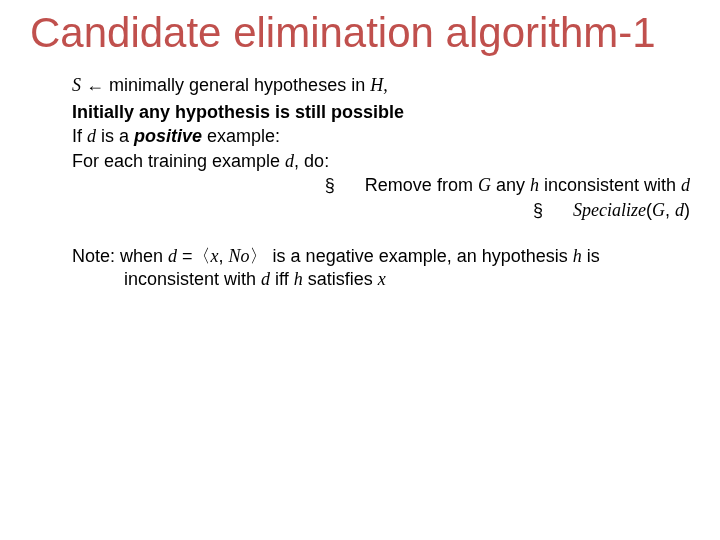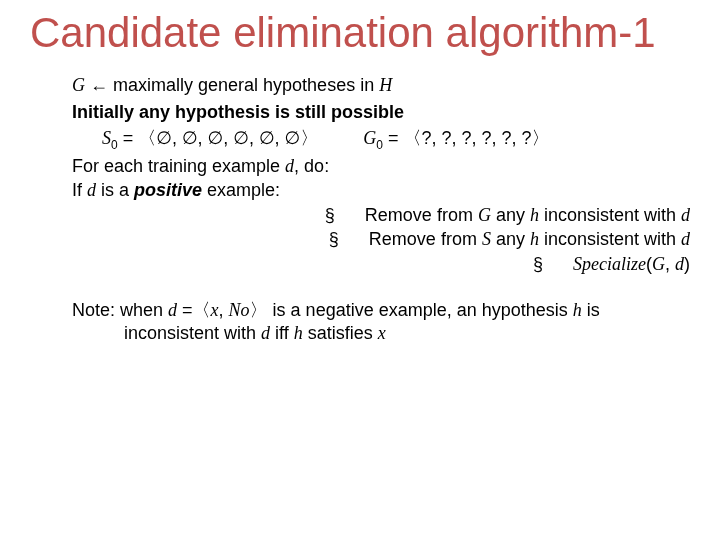--- a/index.html
+++ b/index.html
@@ -53,50 +53,42 @@
 </style>
 </head>
 <body>
 
 <div class="slide">
 
   <div class="title">Candidate elimination algorithm-1</div>
 
   <div class="body">
 
+    <div class="line">
+      <span class="italic">S</span><span> ← </span><span>minimally general hypotheses in </span><span class="italic">H,</span>
+    </div>
 
-    <div class="line">
-      <span class="italic">G</span><span> ← </span><span>maximally general hypotheses in </span><span class="italic">H</span>
-    </div>
 
     <div class="line bold smallgap">Initially any hypothesis is still possible</div>
 
-    <div class="line indent1 smallgap">
-      <span class="italic">S</span><span class="sub">0</span><span> = 〈∅, ∅, ∅, ∅, ∅, ∅〉</span>
-      &nbsp;&nbsp;&nbsp;&nbsp;&nbsp;&nbsp;&nbsp;
-      <span class="italic">G</span><span class="sub">0</span><span> = 〈?, ?, ?, ?, ?, ?〉</span>
+
+    <div class="line">
+      <span>If </span><span class="italic">d</span><span> is a </span><span class="bolditalic">positive</span><span> example:</span>
     </div>
 
     <div class="line">
       <span>For each training example </span><span class="italic">d</span><span>, do:</span>
-    </div>
-
-    <div class="line">
-      <span>If </span><span class="italic">d</span><span> is a </span><span class="bolditalic">positive</span><span> example:</span>
     </div>
 
     <div class="line indent-bullet">
       <span>§</span>&nbsp;&nbsp;&nbsp;&nbsp;&nbsp;&nbsp;<span>Remove from </span><span class="italic">G</span><span> any </span><span class="italic">h</span><span> inconsistent with </span><span class="italic">d</span>
     </div>
 
 
 
-    <div class="line indent-bullet">
-      <span>§</span>&nbsp;&nbsp;&nbsp;&nbsp;&nbsp;&nbsp;<span>Remove from </span><span class="italic">S</span><span> any </span><span class="italic">h</span><span> inconsistent with </span><span class="italic">d</span>
-    </div>
 
     <div class="line indent-bullet">
       <span>§</span>&nbsp;&nbsp;&nbsp;&nbsp;&nbsp;&nbsp;<span class="italic">Specialize</span><span>(</span><span class="italic">G</span><span>, </span><span class="italic">d</span><span>)</span>
     </div>
 
     <div class="sep"></div>
 
     <div class="line note-block note-hang">
       <span>Note: when </span><span class="italic">d</span><span> =〈</span><span class="italic">x</span><span>, </span><span class="italic">No</span><span>〉 is a negative example, an hypothesis </span><span class="italic">h</span><span> is inconsistent with </span><span class="italic">d</span><span> iff </span><span class="italic">h</span><span> satisfies </span><span class="italic">x</span>
     </div>

